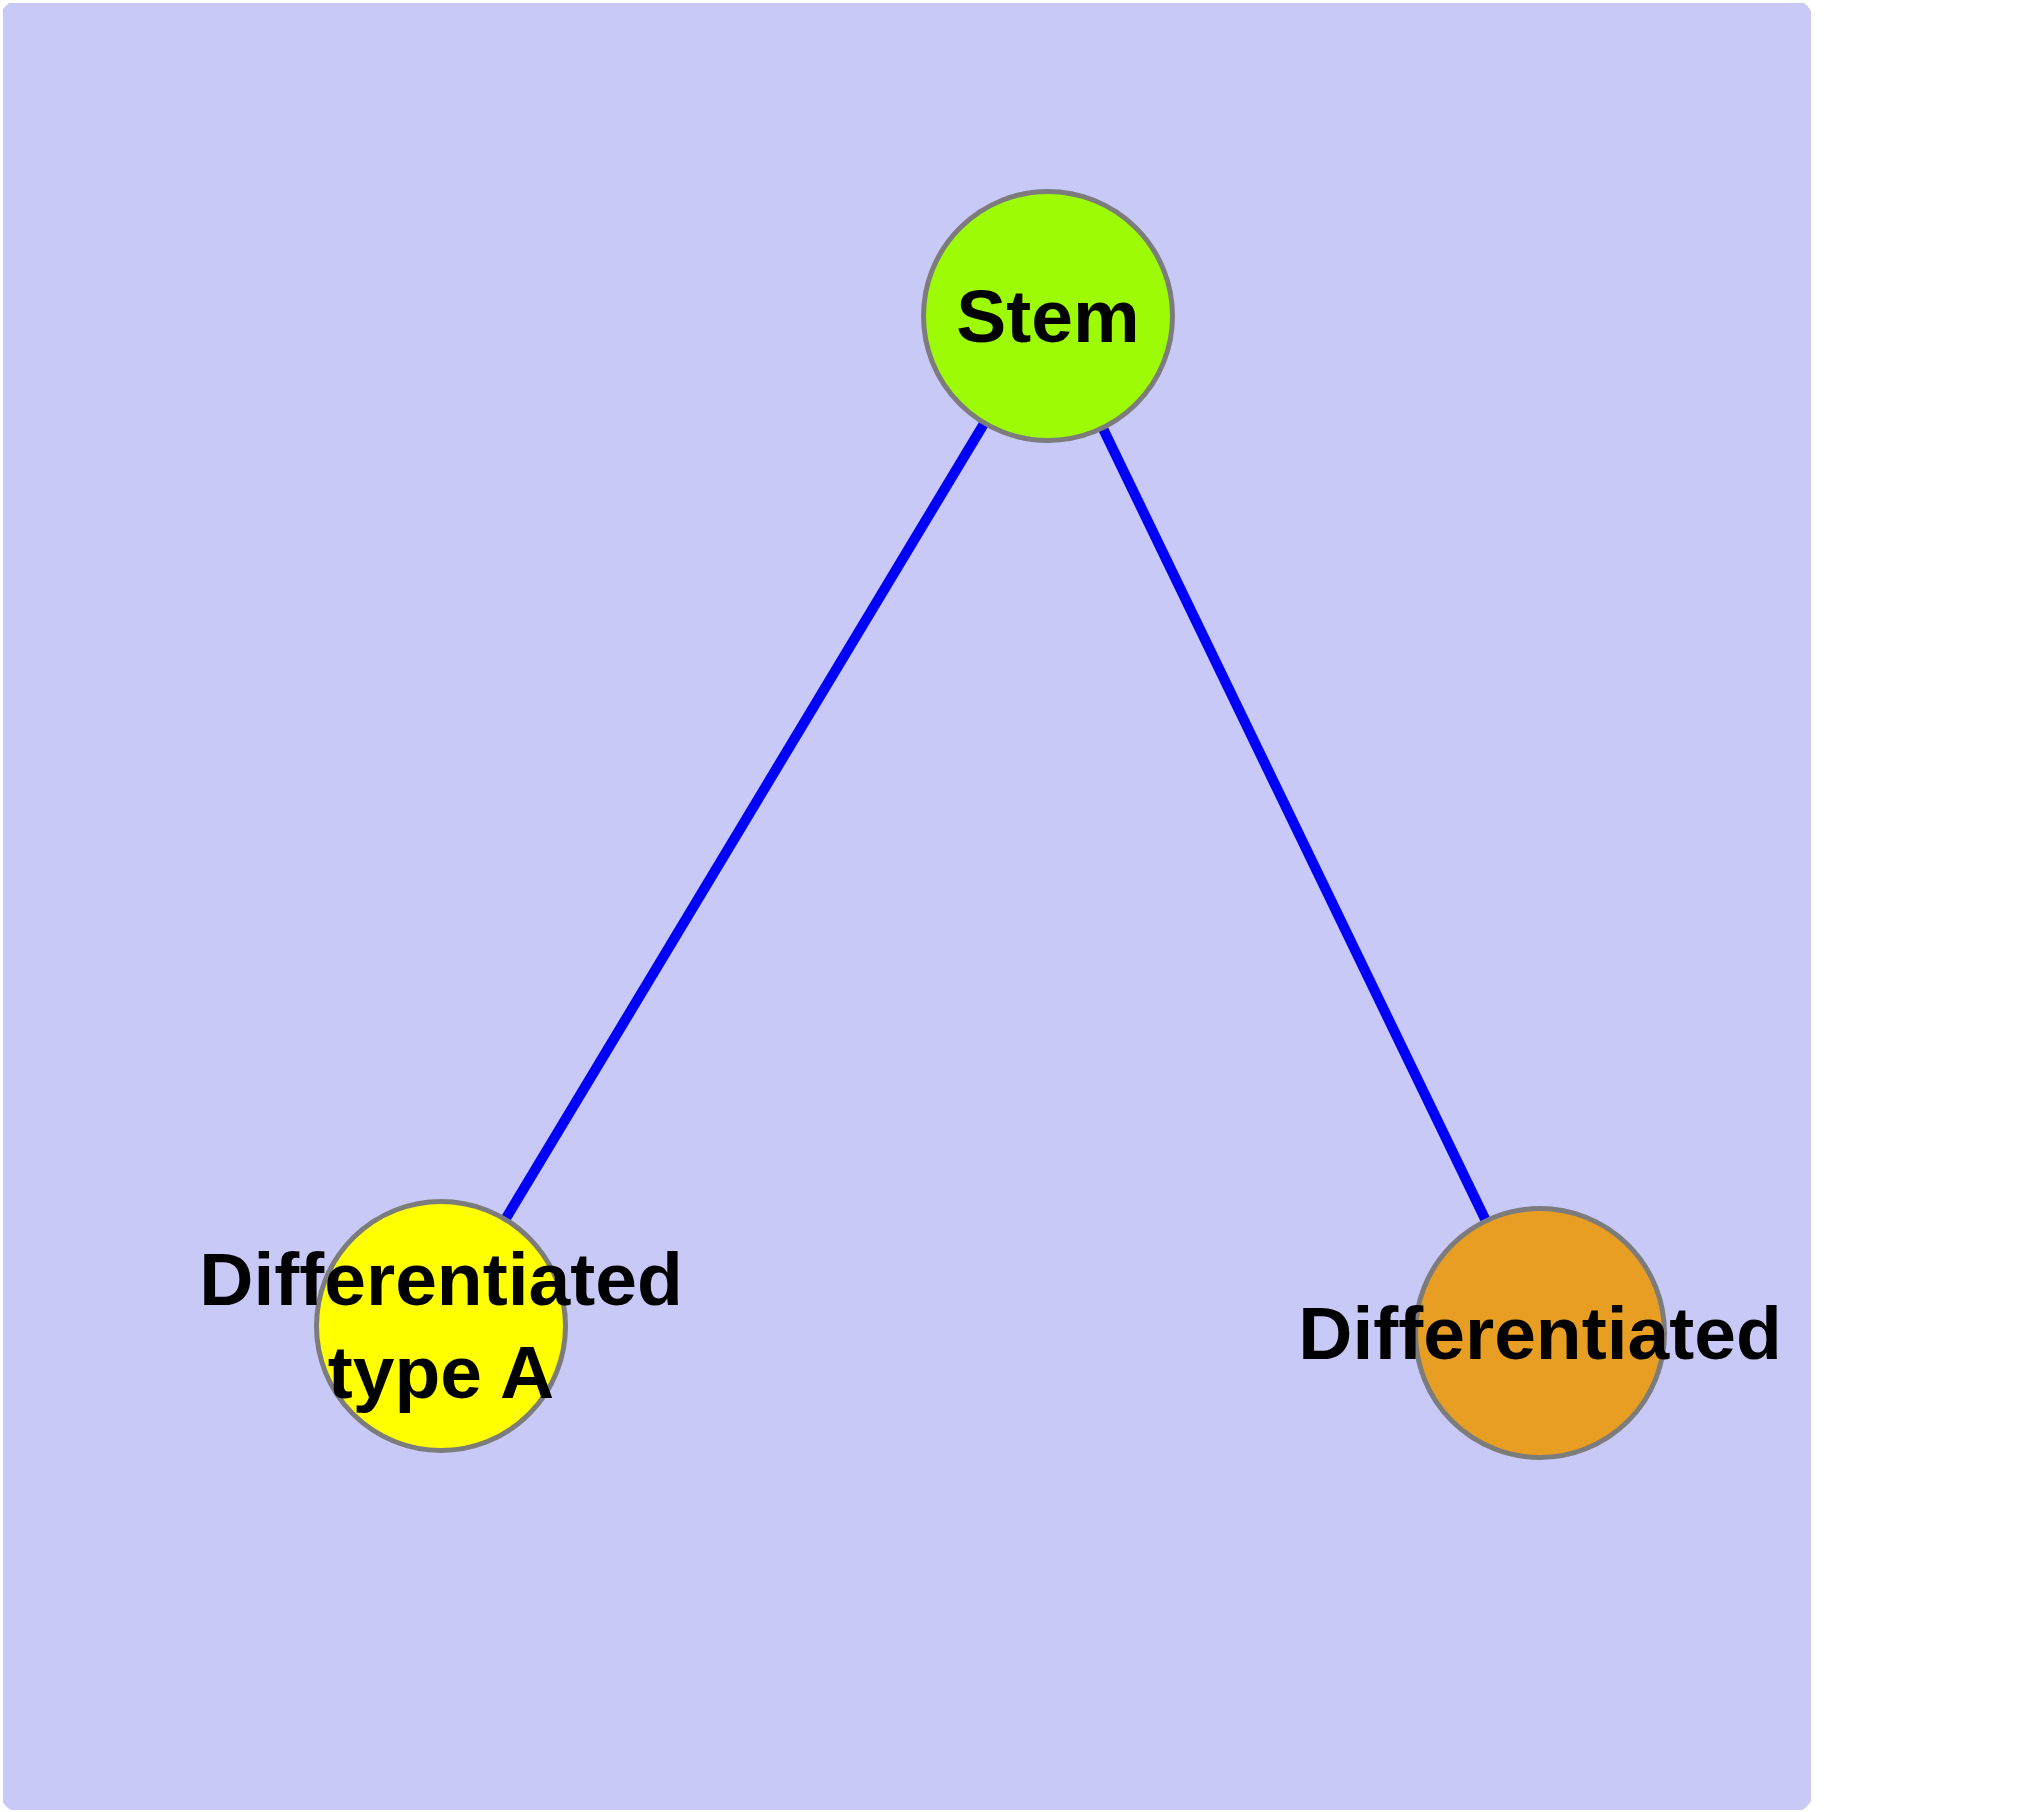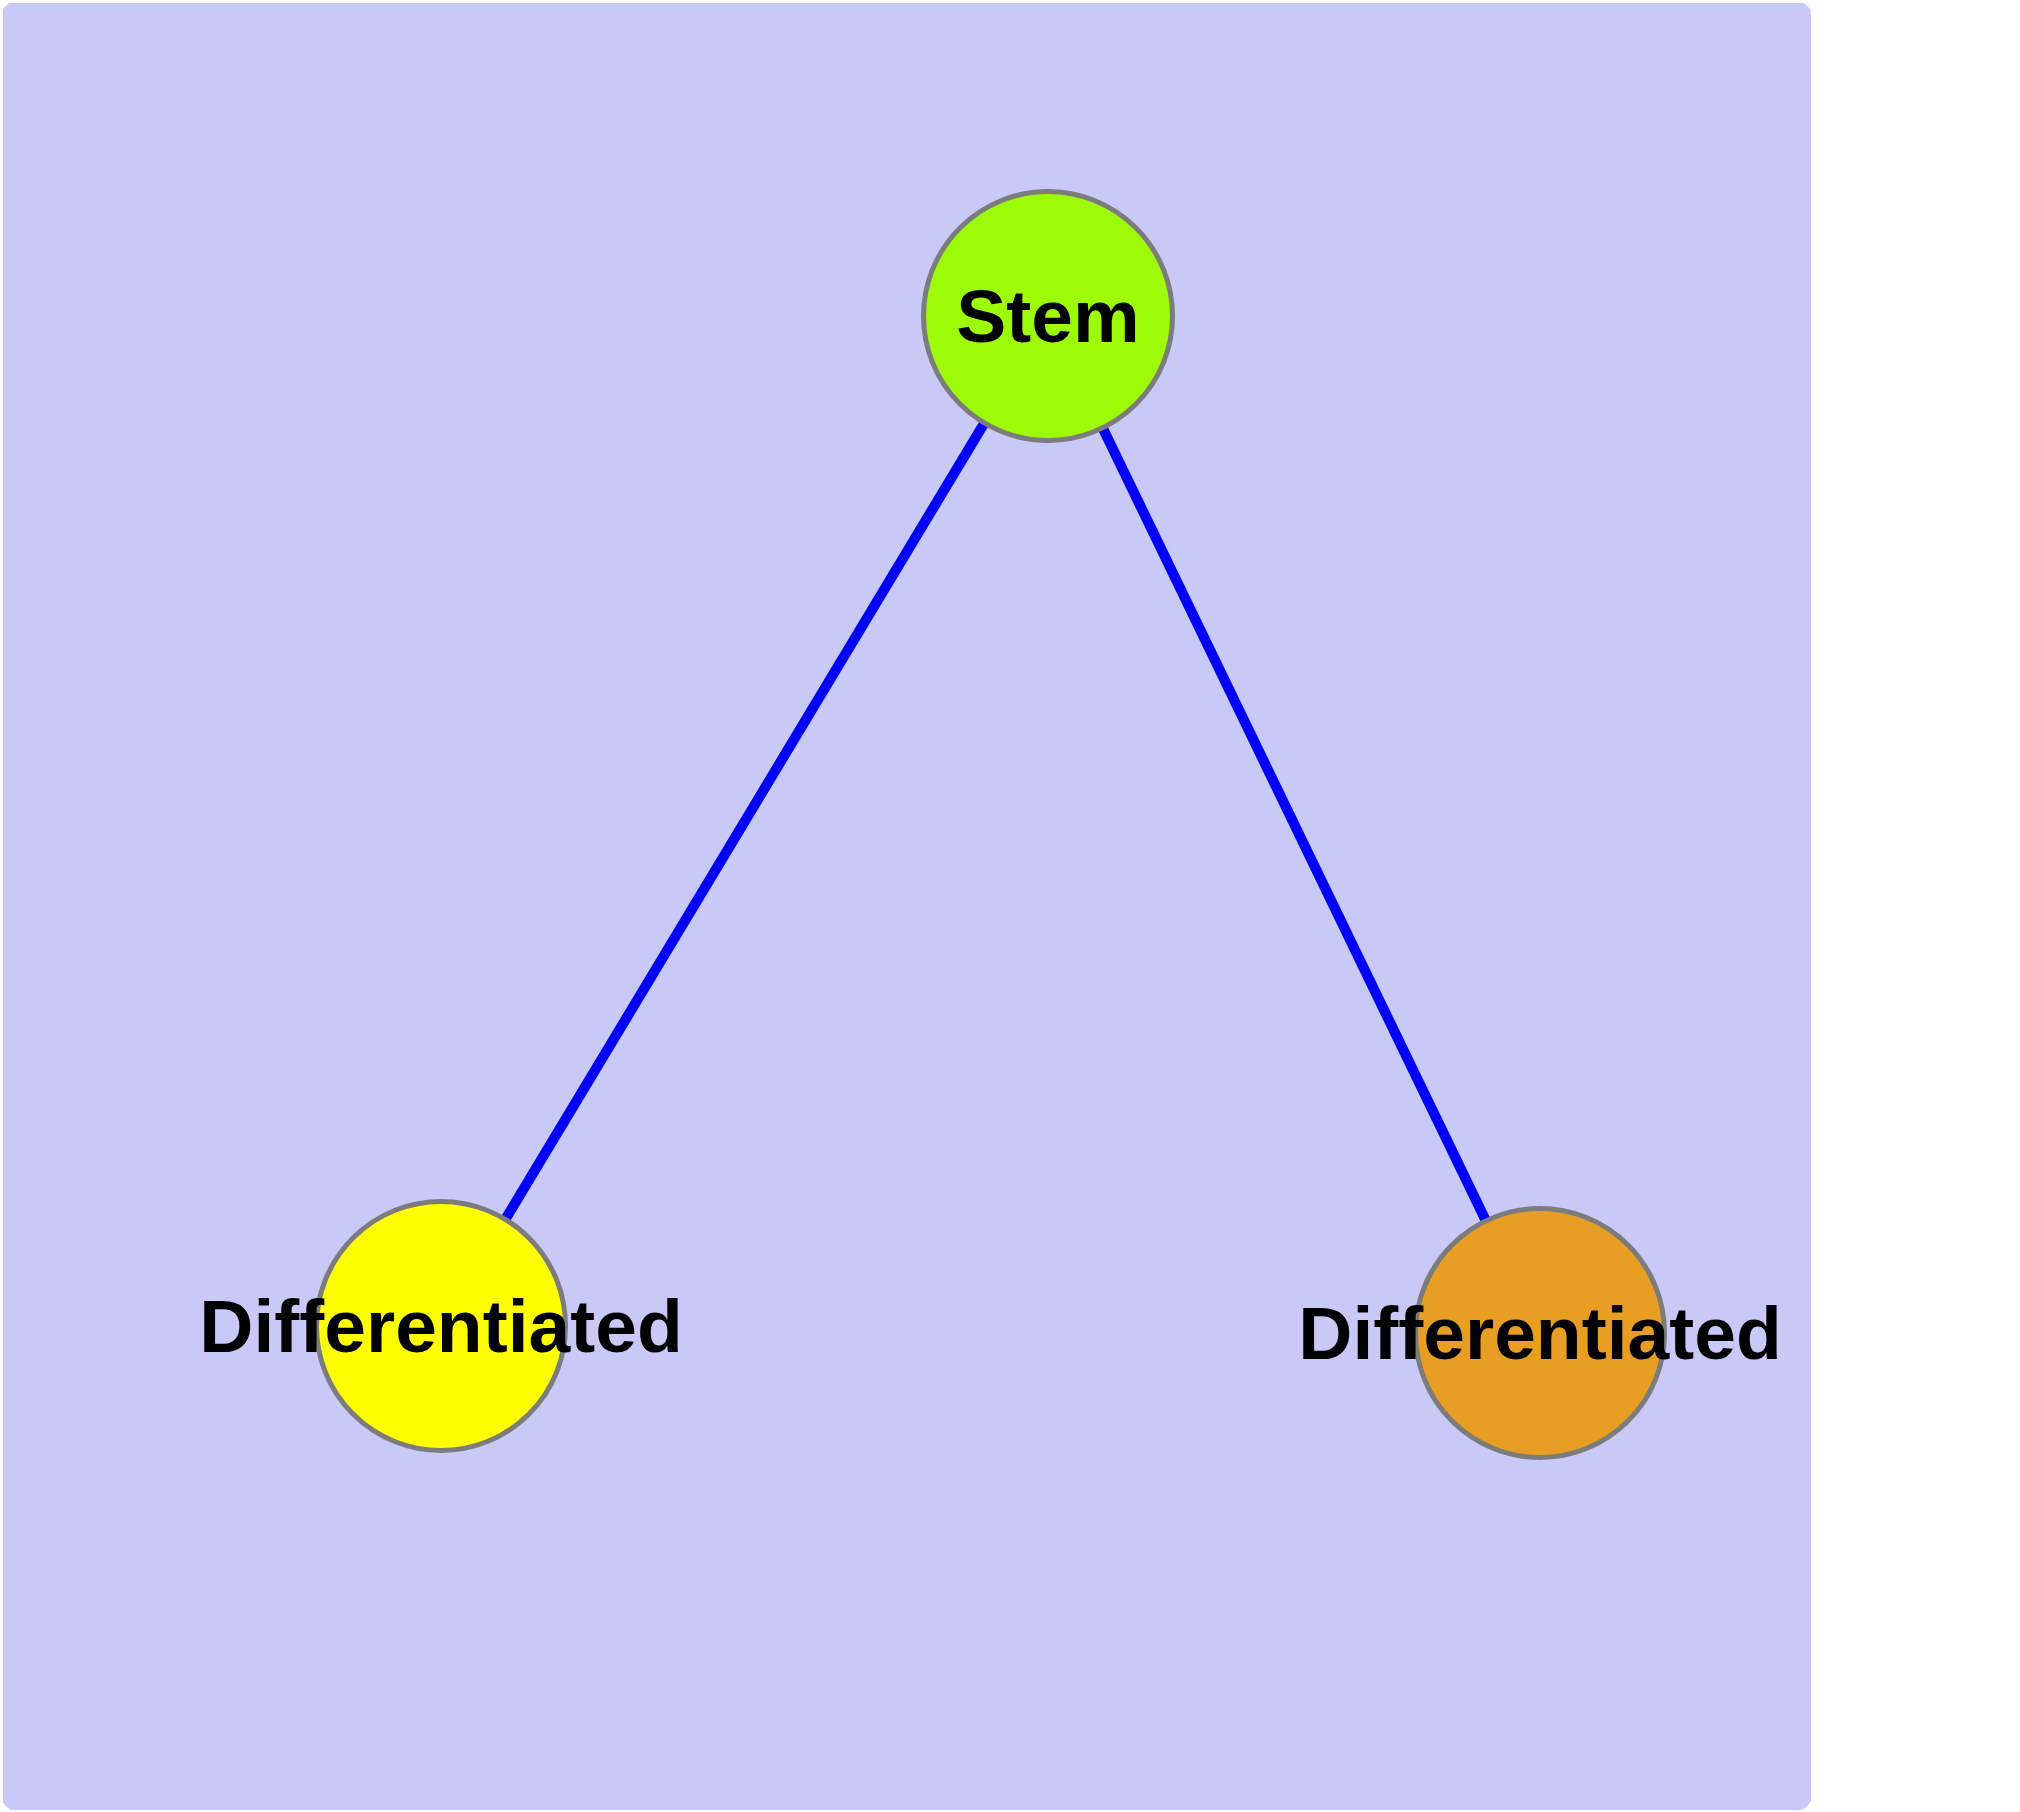--- a/index.html
+++ b/index.html
@@ -62,20 +62,21 @@
     <div class="circle" style="height: 254px; width: 254px; background: rgb(157, 251, 5); border-color: rgb(124, 124, 124); border-width: 5.1px;"></div>
     <div class="label" style="color: rgb(0, 0, 0);">
       <span>Stem</span>
     </div>
   </div>
 
   <div class="node" style="left: 441px; top: 1326px;">
     <div class="circle" style="height: 254px; width: 254px; background: rgb(255, 255, 0); border-color: rgb(124, 124, 124); border-width: 5.1px;"></div>
     <div class="label" style="color: rgb(0, 0, 0);">
       <span>Differentiated</span>
+      <span>type A</span>
     </div>
   </div>
 
   <div class="node" style="left: 1540px; top: 1333px;">
     <div class="circle" style="height: 254px; width: 254px; background: rgb(232, 158, 34); border-color: rgb(124, 124, 124); border-width: 5.1px;"></div>
     <div class="label" style="color: rgb(0, 0, 0);">
       <span>Differentiated</span>
     </div>
   </div>
 

